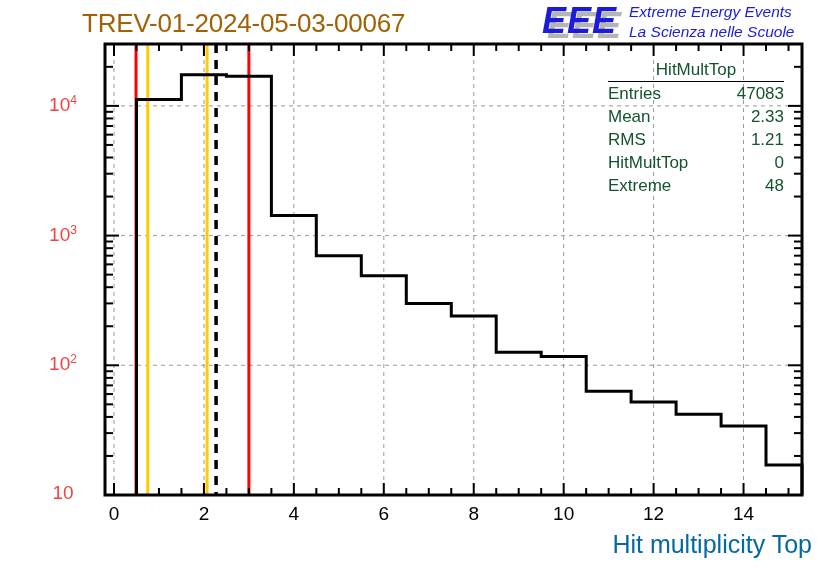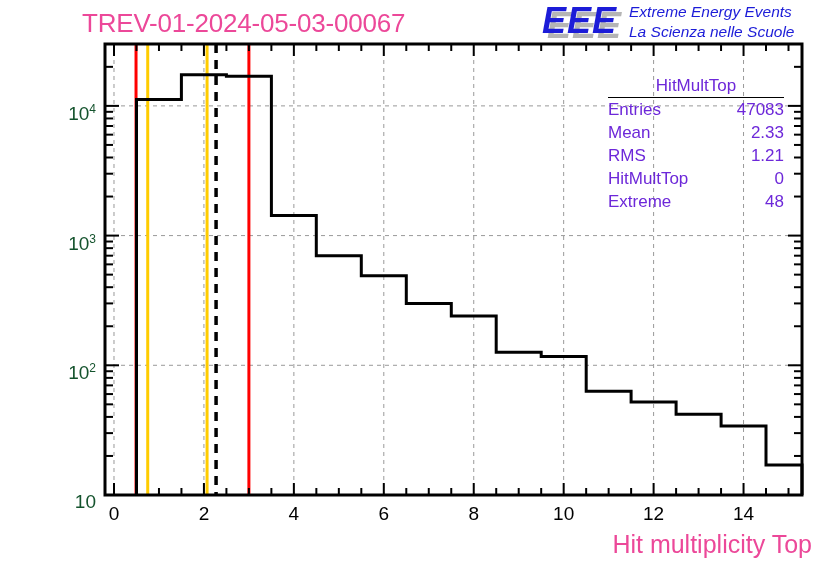--- a/index.html
+++ b/index.html
@@ -18,21 +18,21 @@
     position: absolute;
     left: 0; top: 0;
     width: 836px;
     height: 572px;
   }
   .plot-title {
     position: absolute;
     left: 82px;
     top: 8px;
     font-size: 26px;
-    color: #ec4899;
+    color: #a16207;
     white-space: nowrap;
     letter-spacing: -0.2px;
   }
   
   .logo-block {
     position: absolute;
     left: 542px;
     top: 2px;
     width: 292px;
     height: 42px;
@@ -67,63 +67,62 @@
     color: #1c1cd8;
     font-size: 15.5px;
     line-height: 20px;
     white-space: nowrap;
   }
   .logo-line2 { top: 20px; }
   
   .stats-box {
     position: absolute;
     left: 608px;
-    top: 76px;
+    top: 60px;
     width: 176px;
     background: rgba(255,255,255,0);
     font-size: 17px;
-    color: #6d28d9;
+    color: #14532d;
   }
   .stats-title {
     text-align: center;
     padding-bottom: 1px;
     border-bottom: 1.5px solid #000;
     font-size: 17px;
   }
   .stats-row {
     display: flex;
     justify-content: space-between;
     padding-top: 1px;
     line-height: 22px;
   }
   .stats-row .k { text-align: left; }
   .stats-row .v { text-align: center; }
   
   .ylab {
     position: absolute;
     font-size: 19px;
-    color: #14532d;
-    text-align: right;
-    white-space: nowrap;
-    margin-top: 9px;
+    color: #ef4444;
+    text-align: center;
+    white-space: nowrap;
   }
   .ylab sup { font-size: 12px; vertical-align: super; }
   .xlab {
     position: absolute;
     font-size: 19px;
     color: #000;
     text-align: center;
     white-space: nowrap;
   }
   .axis-title-x {
     position: absolute;
     right: 24px;
     top: 530px;
     font-size: 25px;
-    color: #ec4899;
+    color: #0369a1;
     white-space: nowrap;
   }
 </style>
 </head>
 <body>
 
 <svg id="canvas" viewBox="0 0 836 572" xmlns="http://www.w3.org/2000/svg">
   <rect x="0" y="0" width="836" height="572" fill="#ffffff"></rect>
   <g id="grid-layer">
       <line x1="113.99354838709678" y1="44" x2="113.99354838709678" y2="495" stroke="#999999" stroke-width="1" stroke-dasharray="4,4"></line>

